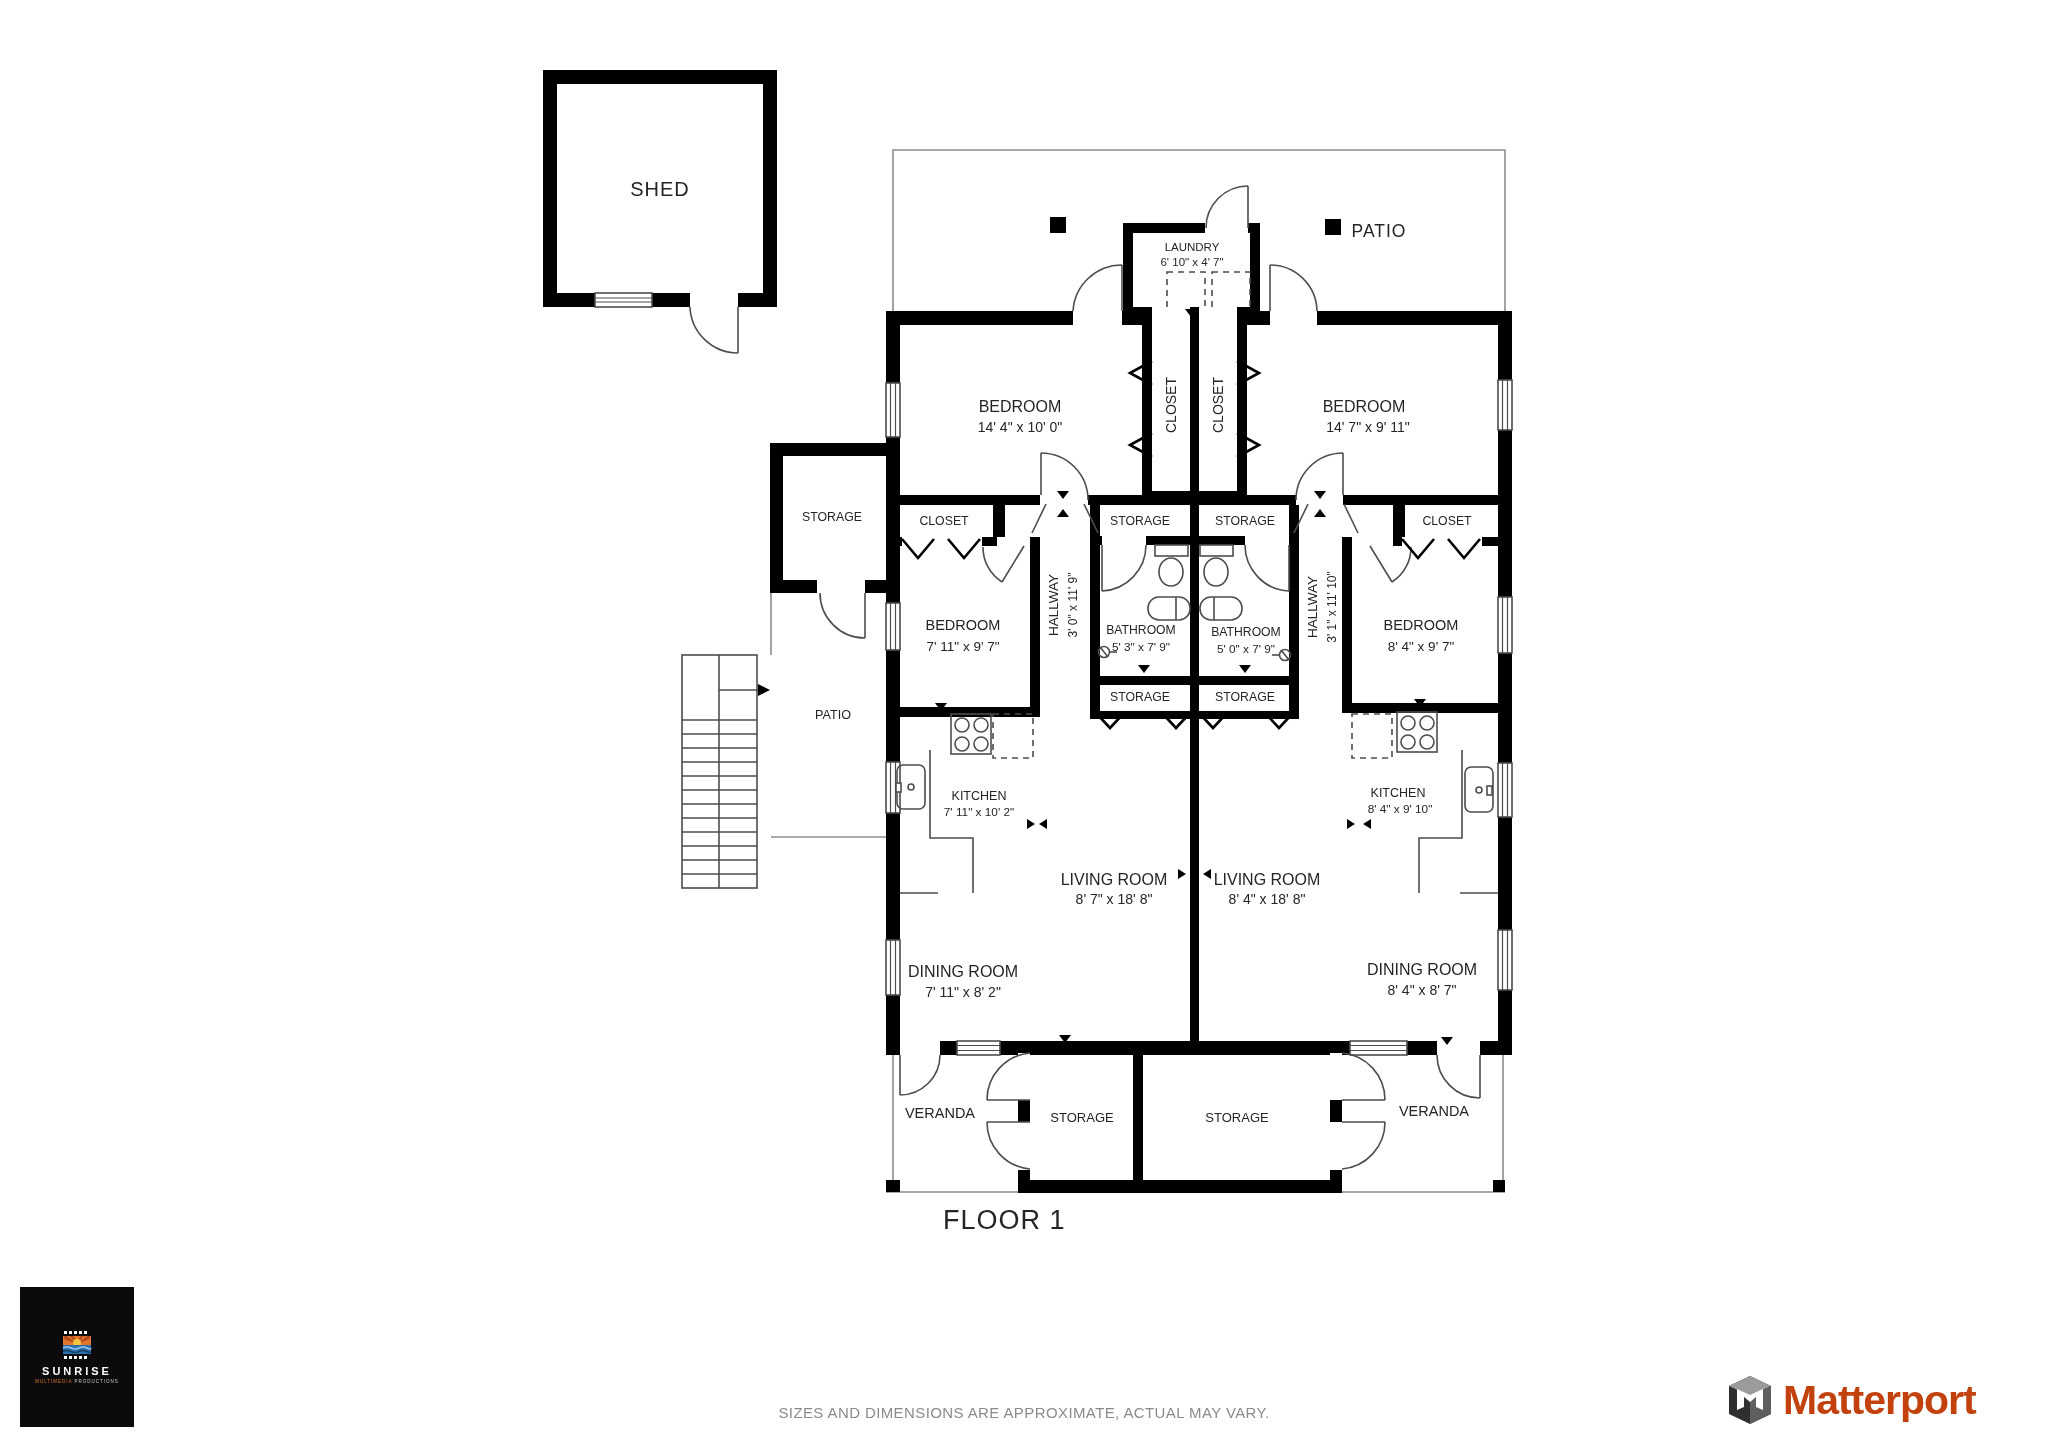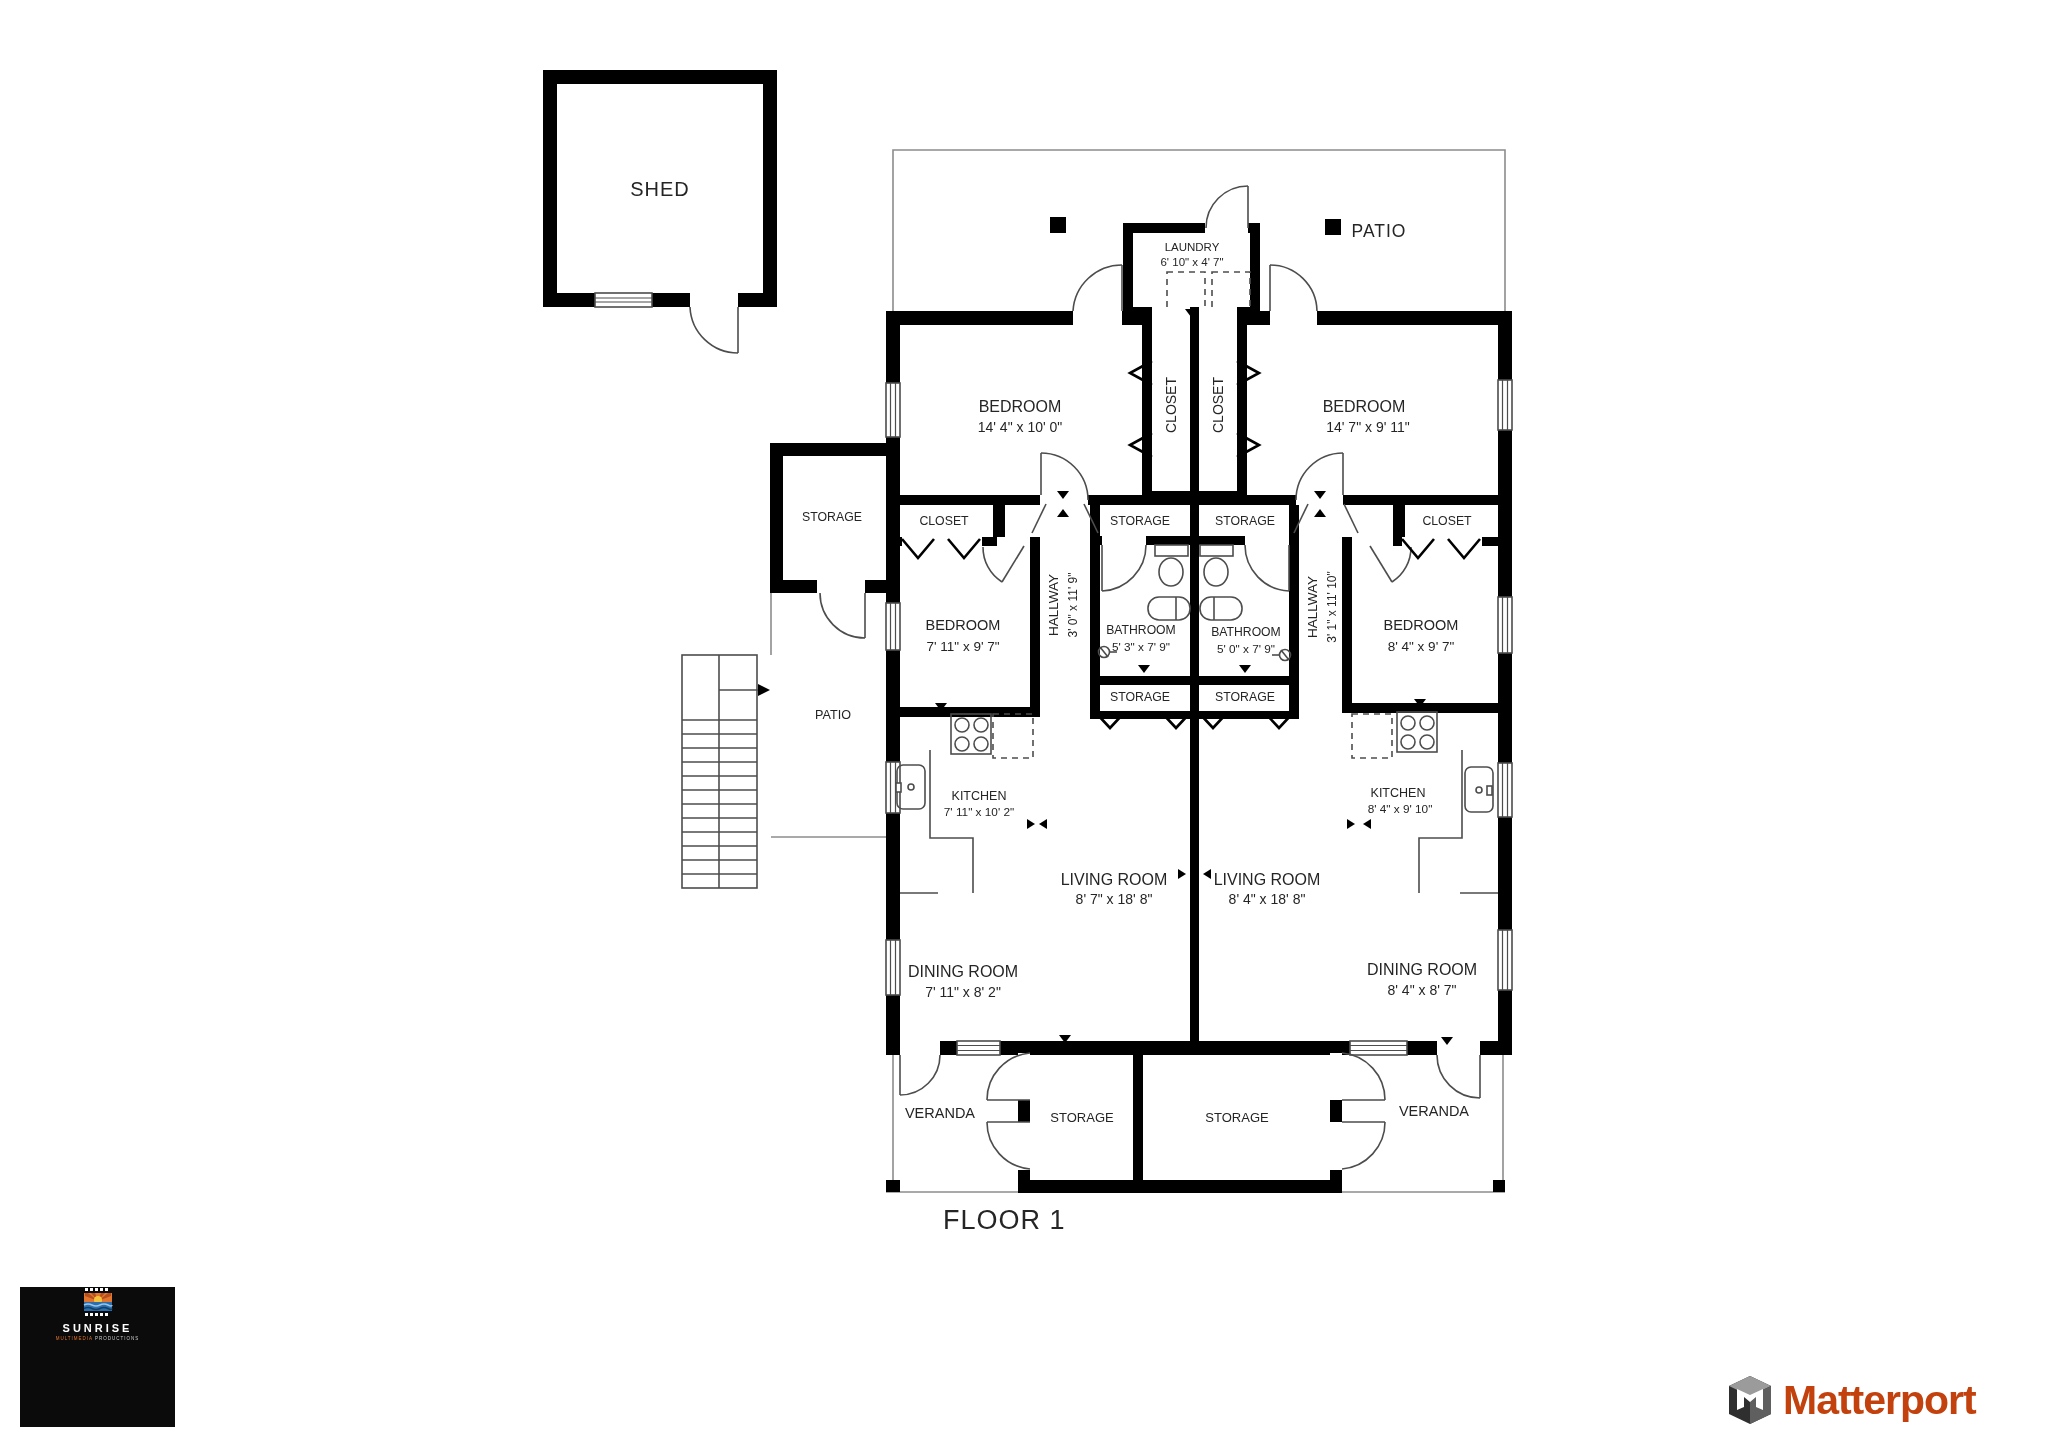--- a/index.html
+++ b/index.html
@@ -9,22 +9,22 @@
   svg text{font-family:"Liberation Sans",sans-serif;fill:#252525;}
   .wall{fill:#000000;}
   .open{fill:#ffffff;}
   .thin{stroke:#8c8c8c;stroke-width:1.6;fill:none;}
   .fix{stroke:#4d4d4d;stroke-width:1.6;fill:none;}
   .fixw{stroke:#4d4d4d;stroke-width:1.6;fill:#ffffff;}
   .dash{stroke:#4d4d4d;stroke-width:1.6;fill:none;stroke-dasharray:6 5;}
   .chev{stroke:#000000;stroke-width:2.6;fill:none;}
   .arr{fill:#000000;}
   .winl{stroke:#4d4d4d;stroke-width:1.2;fill:none;}
-  .sunrise{position:absolute;left:20px;top:1287px;width:155px;height:140px;background:#0b0b0b;
-           display:flex;flex-direction:column;align-items:center;}
+  .sunrise{position:absolute;left:20px;top:1287px;width:114px;height:140px;background:#0b0b0b;
+           display:flex;flex-direction:column;align-items:center;justify-content:center;}
   .sunrise .ttl{color:#ffffff;font-size:11px;font-weight:bold;letter-spacing:3px;margin-top:5px;}
   .sunrise .sub{font-size:4.5px;letter-spacing:1px;margin-top:2px;white-space:nowrap;}
   .sunrise .sub .acc{color:#e2762f;}
   .sunrise .sub .rest{color:#cccccc;}
   .mp{position:absolute;left:1729px;top:1376px;display:flex;align-items:center;gap:12px;}
   .mp .mp-word{font-size:41px;font-weight:bold;color:#c2410c;letter-spacing:-1px;}
   .disclaimer{position:absolute;left:0;top:1404px;width:2048px;text-align:center;
               font-size:15px;color:#8b8b8b;letter-spacing:.4px;}
 </style>
 </head>
@@ -466,14 +466,15 @@
   <div class="mp">
     <svg width="42" height="48" viewBox="0 0 42 48">
       <polygon points="21,0 42,10 42,38 21,48 0,38 0,10" fill="#2f2f2f"></polygon>
       <polygon points="21,0 42,10 21,20 0,10" fill="#9b9b9b"></polygon>
       <polygon points="42,10 42,38 21,48 21,20" fill="#5f5f5f"></polygon>
       <polygon points="8,13 21,19 34,13 34,34 27,31 27,21 21,26 15,21 15,31 8,34" fill="#ffffff"></polygon>
     </svg>
     <div class="mp-word">Matterport</div>
   </div>
 
+  <div class="disclaimer">SIZES AND DIMENSIONS ARE APPROXIMATE, ACTUAL MAY VARY.</div>
 
 </div>
 
 </body></html>

